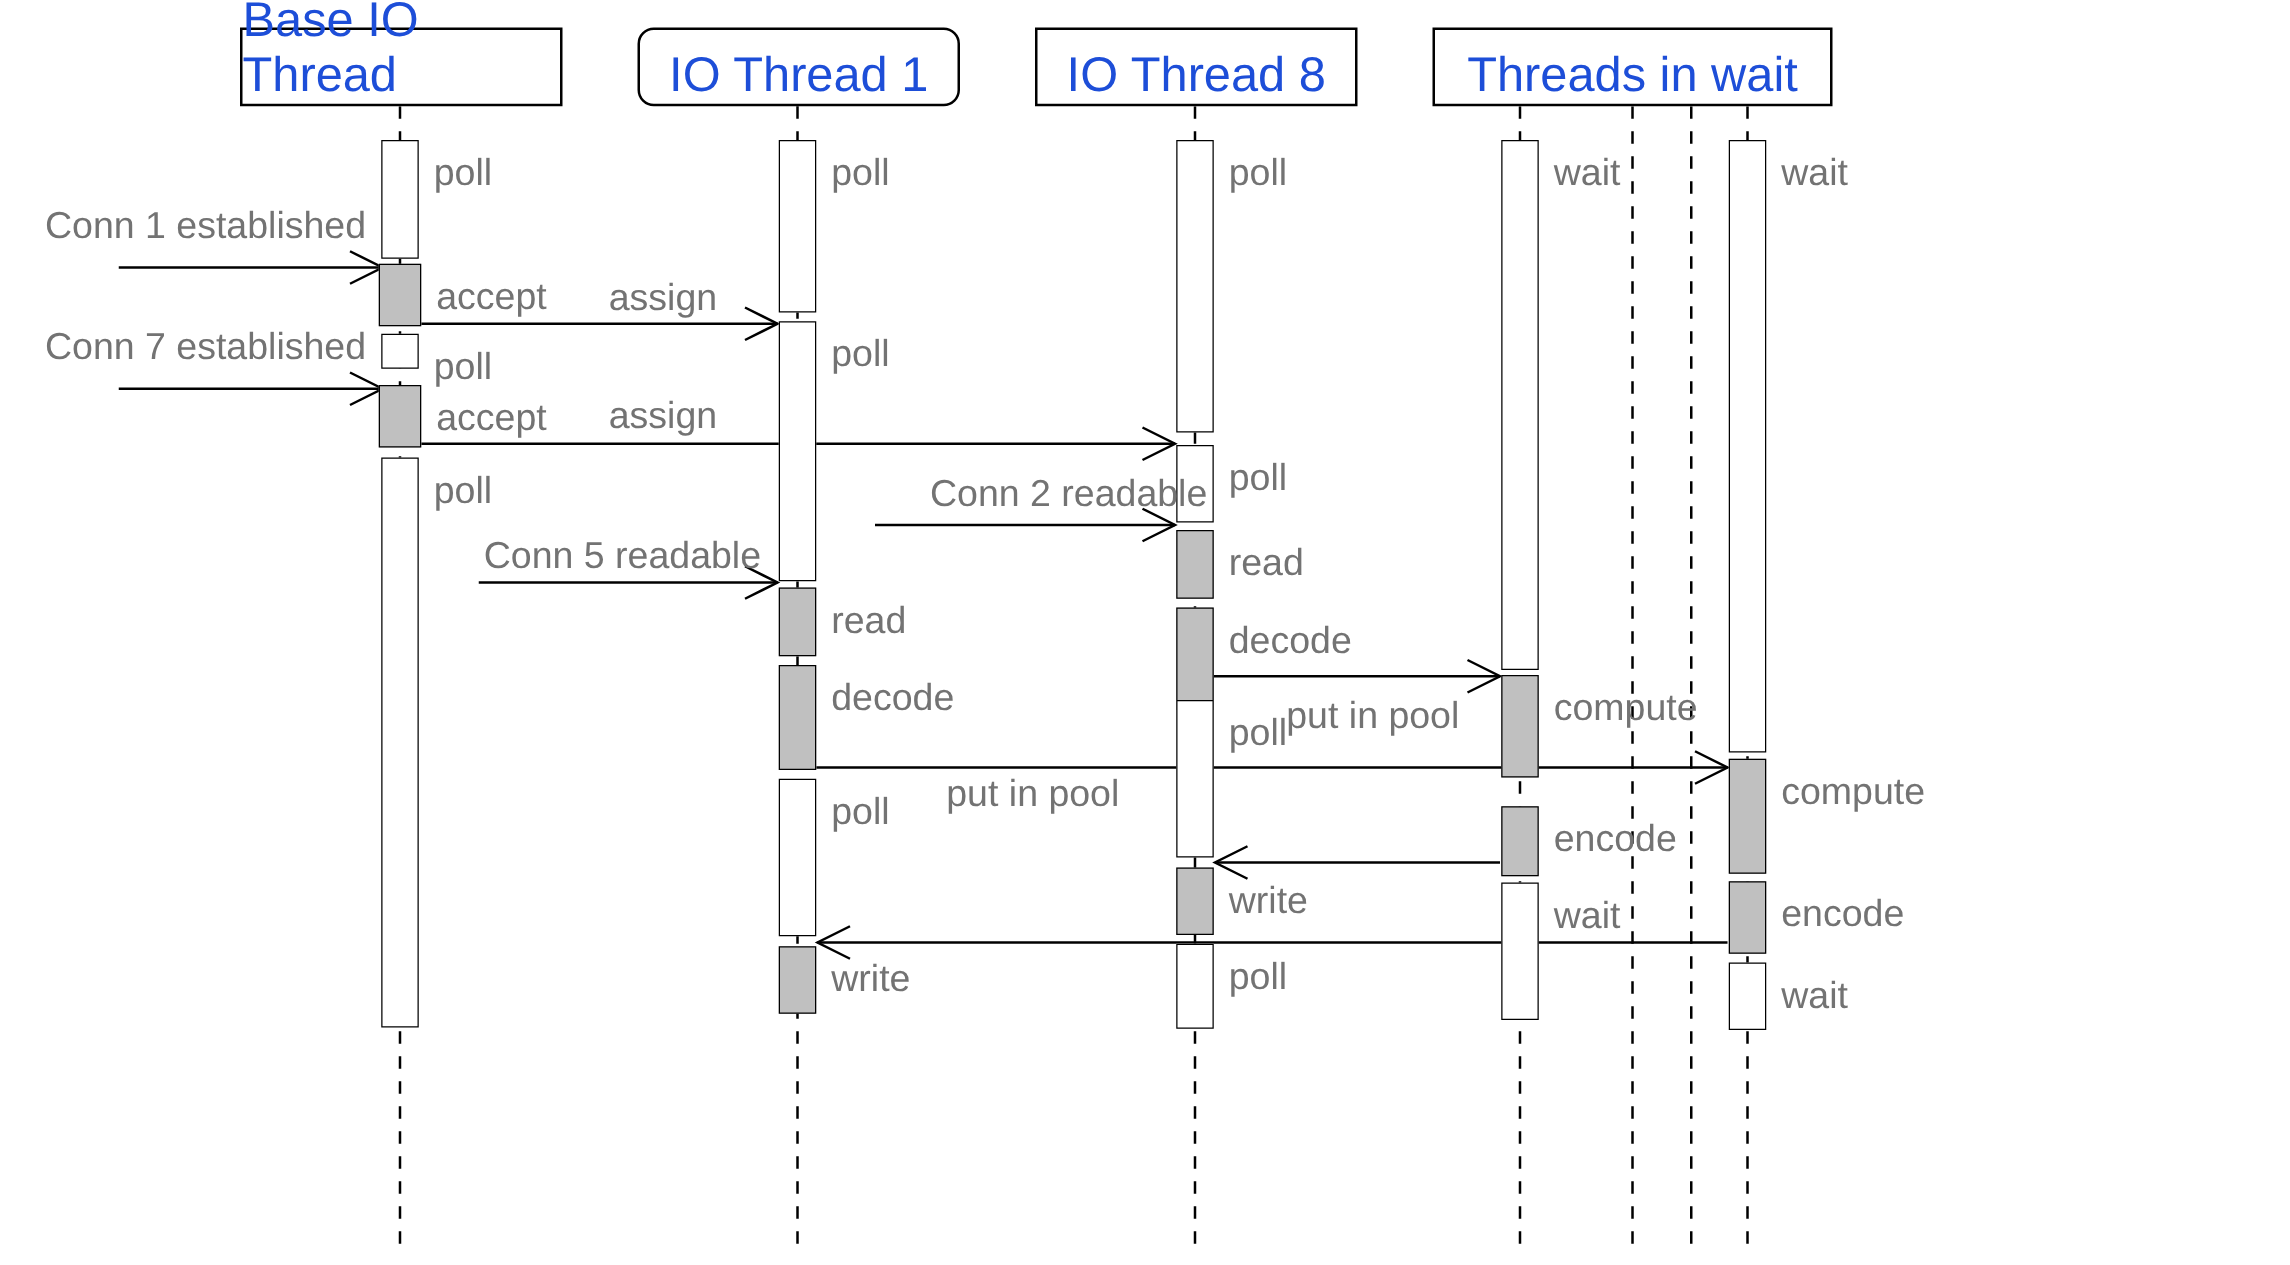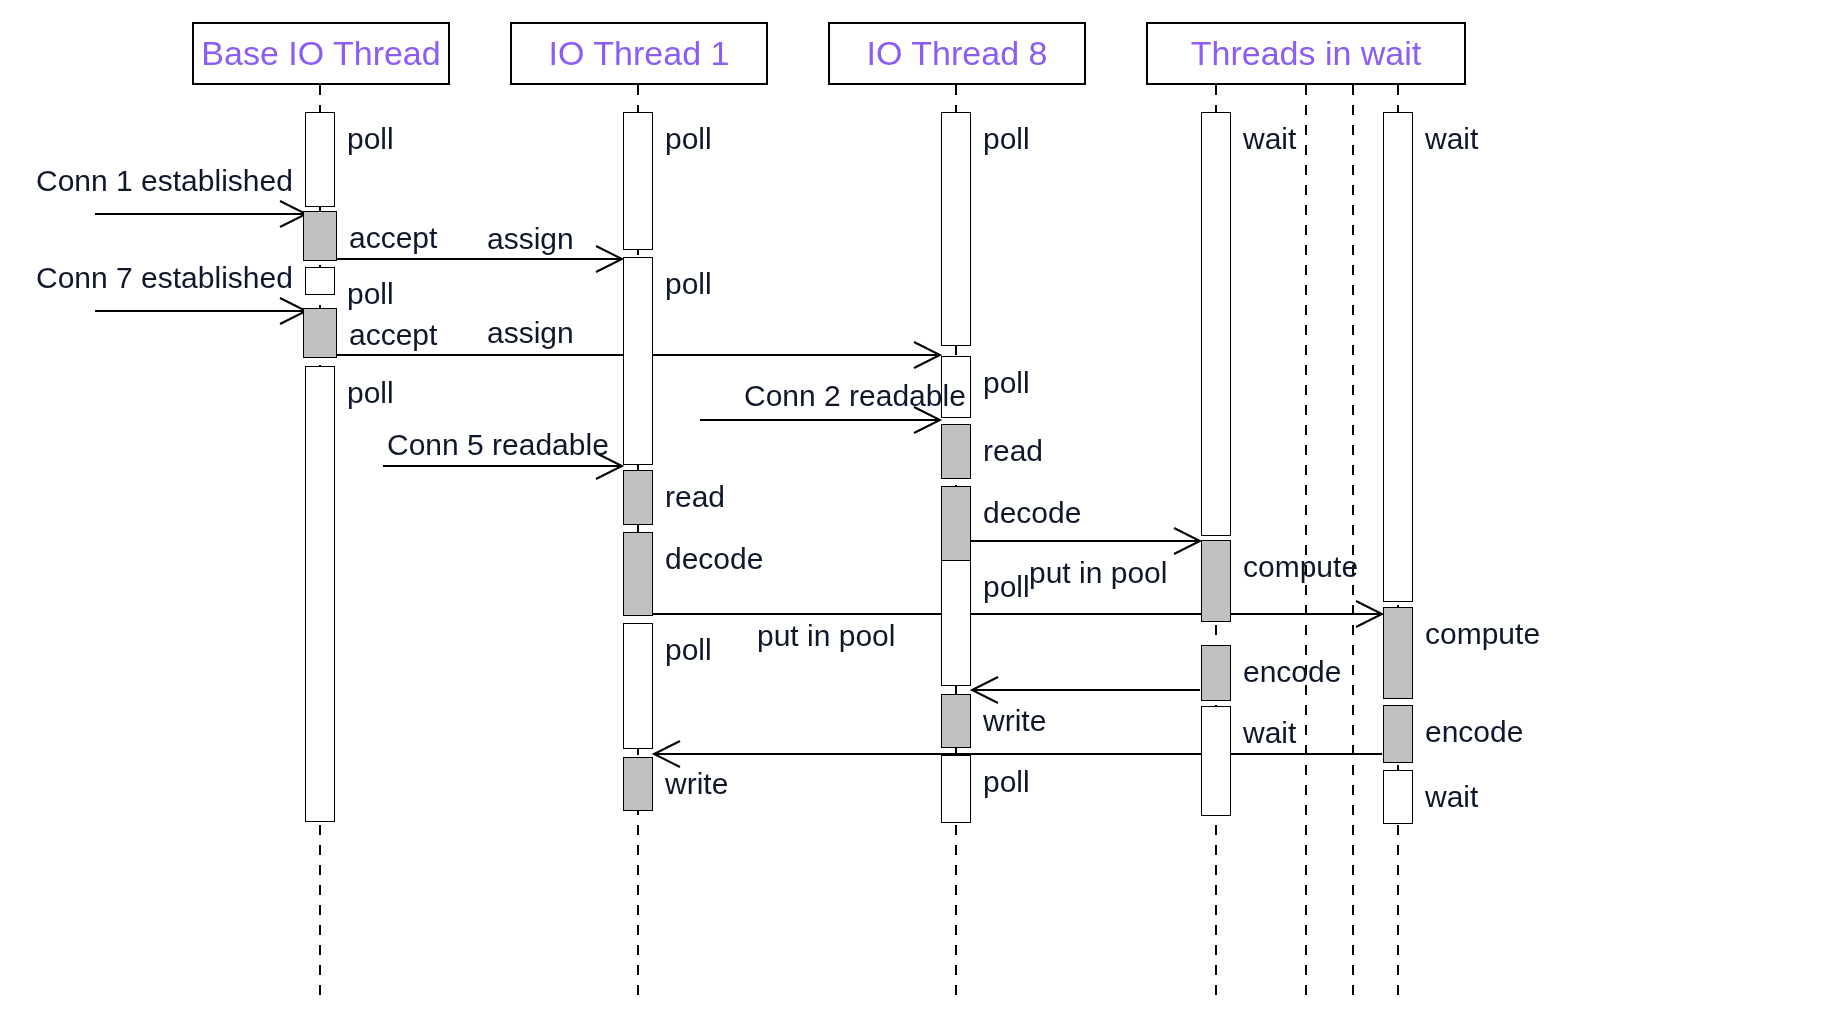--- a/index.html
+++ b/index.html
@@ -7,32 +7,32 @@
   body{
     font-family:"Liberation Sans", sans-serif;
     width:1832px;height:1012px;position:relative;overflow:hidden;
   }
   #stage{position:absolute;left:0;top:0;width:1832px;height:1012px;}
   #svg{position:absolute;left:0;top:0;}
 
   .hdr-box{
     position:absolute;box-sizing:border-box;
     border:2px solid #000;background:#fff;
-    display:flex;align-items:center;justify-content:center;
-    font-size:34px;color:#8b5cf6;letter-spacing:0px;
+    display:flex;align-items:flex-end;justify-content:center;
+    font-size:39px;color:#1d4ed8;letter-spacing:0px;
   }
 
   .act{
     position:absolute;box-sizing:border-box;
     border:1.6px solid #000;background:#ffffff;
   }
   .act.busy{background:#c0c0c0;}
 
   .lbl{
-    position:absolute;font-size:30px;color:#0f172a;
+    position:absolute;font-size:30px;color:#737373;
     white-space:nowrap;line-height:1;text-align:center;
   }
 </style>
 </head>
 <body>
 
 <div id="stage">
   <svg id="svg" width="1832" height="1012">
       <line x1="320" y1="85" x2="320" y2="1000" stroke="#000000" stroke-width="2" stroke-dasharray="10 10"></line>
       <line x1="638" y1="85" x2="638" y2="1000" stroke="#000000" stroke-width="2" stroke-dasharray="10 10"></line>
@@ -79,21 +79,21 @@
       </g>
       <line x1="1382" y1="754" x2="654" y2="754" stroke="#000000" stroke-width="2"></line>
       <g>
         <path d="M 680 741 L 654 754 L 680 767" fill="none" stroke="#000000" stroke-width="2"></path>
       </g>
     </svg>
   <div id="overlay">
       <div class="hdr-box" style="left: 192px; top: 22px; width: 258px; height: 63px;">
         <span>Base IO Thread</span>
       </div>
-      <div class="hdr-box" style="left: 510px; top: 22px; width: 258px; height: 63px;">
+      <div class="hdr-box" style="left: 510px; top: 22px; width: 258px; height: 63px; border-radius: 13px;">
         <span>IO Thread 1</span>
       </div>
       <div class="hdr-box" style="left: 828px; top: 22px; width: 258px; height: 63px;">
         <span>IO Thread 8</span>
       </div>
       <div class="hdr-box" style="left: 1146px; top: 22px; width: 320px; height: 63px;">
         <span>Threads in wait</span>
       </div>
       <div class="act" style="left: 305px; top: 112px; width: 30px; height: 95px;"></div>
       <div class="lbl" style="left: 347px; top: 124px; font-size: 30px;">poll</div>

